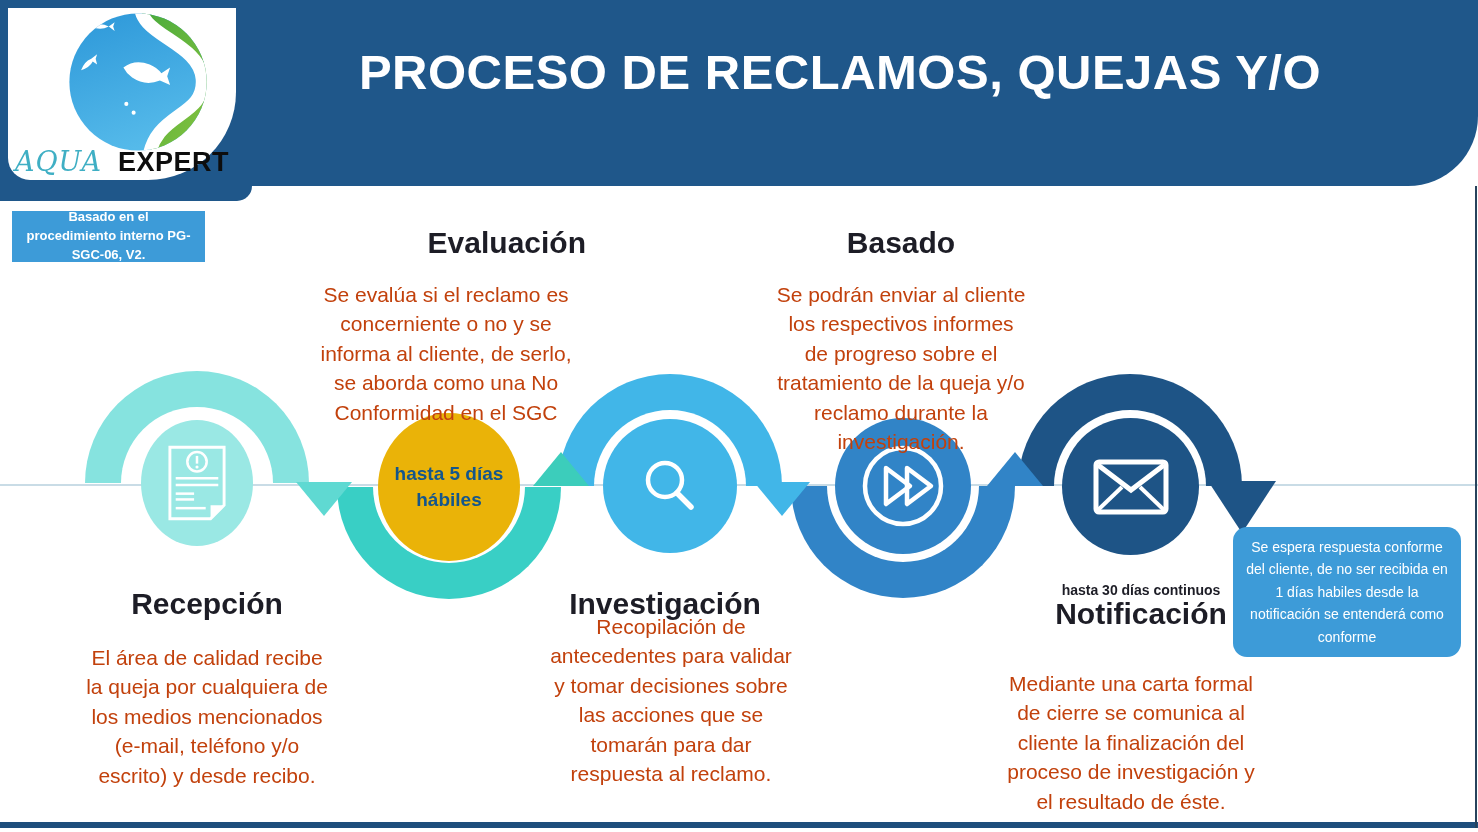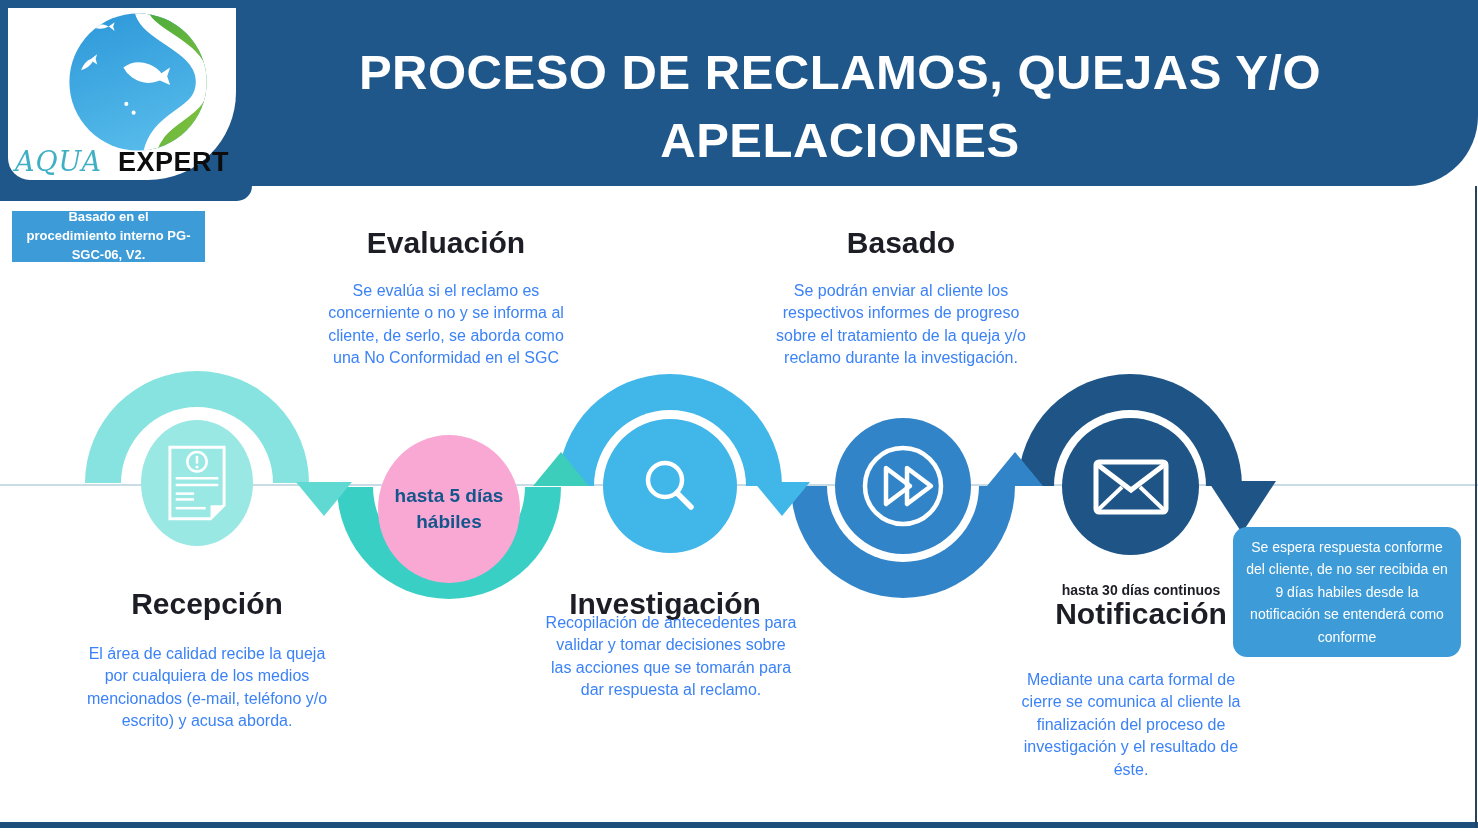--- a/index.html
+++ b/index.html
@@ -46,30 +46,30 @@
   .arrow1{left:296px;top:482px;border-top-color:#5FD9D2;}
   .arrow2{left:533px;top:452px;border-bottom-color:#3CCDBB;}
   .arrow3{left:754px;top:482px;border-top-color:#41B6E8;}
   .arrow4{left:987px;top:452px;border-bottom-color:#3184C7;}
   .arrow5{left:1208px;top:481px;border-left:34px solid transparent;border-right:34px solid transparent;
           border-top:52px solid #1E5486;}
 
   
   .circle{position:absolute;border-radius:50%;z-index:2;display:flex;align-items:center;justify-content:center;}
   .c1{left:141px;top:420px;width:112px;height:126px;background:#9AE8E4;}
-  .c2{left:378px;top:435px;width:142px;height:148px;background:#f9a8d4;}
+  .c2{left:378px;top:413px;width:142px;height:148px;background:#eab308;}
   .c3{left:603px;top:419px;width:134px;height:134px;background:#41B6E8;}
   .c4{left:835px;top:418px;width:136px;height:136px;background:#3184C7;}
   .c5{left:1062px;top:418px;width:137px;height:137px;background:#1E5486;}
   .c2 .duration{color:#14568C;font-size:19px;font-weight:700;text-align:center;line-height:1.35;padding:0 14px;}
 
   
   .step-title{position:absolute;width:280px;text-align:center;color:#1D1D26;font-size:30px;font-weight:700;z-index:3;}
-  .step-desc{position:absolute;width:252px;text-align:center;color:#3b82f6;font-size:16px;line-height:1.4;z-index:3;}
-  .t-evaluacion{left:306px;top:226px;}   .d-evaluacion{left:320px;top:280px;}
+  .step-desc{position:absolute;width:252px;text-align:center;color:#c2410c;font-size:21px;line-height:1.4;z-index:3;}
+  .t-evaluacion{left:306px;top:226px;text-align:right;}   .d-evaluacion{left:320px;top:280px;}
   .t-avances{left:761px;top:226px;}      .d-avances{left:775px;top:280px;}
   .t-recepcion{left:67px;top:587px;}     .d-recepcion{left:81px;top:643px;}
   .t-investigacion{left:525px;top:587px;}.d-investigacion{left:545px;top:612px;}
   .eyebrow{position:absolute;left:1001px;top:582px;width:280px;text-align:center;color:#1D1D26;
            font-size:14px;font-weight:700;z-index:3;}
   .t-notificacion{left:1001px;top:597px;}.d-notificacion{left:1005px;top:645px;margin-top:24px;}
 
   
   .callout{position:absolute;left:1233px;top:527px;width:228px;min-height:75px;background:#3D9BD8;
            border-radius:14px;z-index:4;display:flex;align-items:center;justify-content:center;padding:9px 8px;
@@ -86,21 +86,20 @@
 <body>
 
 <div class="canvas">
 
   <div class="midline"></div>
 
   <div class="header"></div>
   <div class="header-bump"></div>
   <div class="title">
     <span>PROCESO DE RECLAMOS, QUEJAS Y/O</span><br>
-    <span>APELACIONES</span>
   </div>
 
   <div class="logo-card">
     <svg class="logo-circle" viewBox="0 0 100 100">
       <defs>
         <clipPath id="lc">
             <circle cx="50" cy="50" r="47"></circle>
           </clipPath>
         <linearGradient id="gb" x1="0" y1="0" x2="0.35" y2="1">
           <stop offset="0" stop-color="#2B96D8"></stop>
@@ -187,29 +186,29 @@
     </svg>
   </div>
 
   <div class="step-title t-evaluacion">Evaluación</div>
   <div class="step-desc d-evaluacion">Se evalúa si el reclamo es concerniente o no y se informa al cliente,  de serlo,  se aborda como una No Conformidad en el SGC</div>
 
   <div class="step-title t-avances">Basado</div>
   <div class="step-desc d-avances">Se podrán enviar al cliente los respectivos informes de progreso sobre el tratamiento de la queja y/o reclamo durante la investigación.</div>
 
   <div class="step-title t-recepcion">Recepción</div>
-  <div class="step-desc d-recepcion">El área de calidad recibe la queja por cualquiera de los medios mencionados (e-mail, teléfono y/o escrito)  y acusa aborda.</div>
+  <div class="step-desc d-recepcion">El área de calidad recibe la queja por cualquiera de los medios mencionados (e-mail, teléfono y/o escrito)  y desde recibo.</div>
 
   <div class="step-title t-investigacion">Investigación</div>
   <div class="step-desc d-investigacion">Recopilación de antecedentes para validar y tomar decisiones sobre las acciones que se tomarán para dar respuesta al reclamo.</div>
 
   <div class="eyebrow">hasta 30 días continuos</div>
   <div class="step-title t-notificacion">Notificación</div>
   <div class="step-desc d-notificacion">Mediante una carta formal de cierre se comunica al cliente la finalización del proceso de investigación y el resultado de éste.</div>
 
   <div class="callout">
-    <span>Se espera respuesta conforme del cliente, de no ser recibida en 9 días habiles desde la notificación se entenderá como conforme</span>
+    <span>Se espera respuesta conforme del cliente, de no ser recibida en 1 días habiles desde la notificación se entenderá como conforme</span>
   </div>
 
   <div class="bottom-bar"></div>
   <div class="right-border"></div>
 
 </div>
 
 </body></html>

